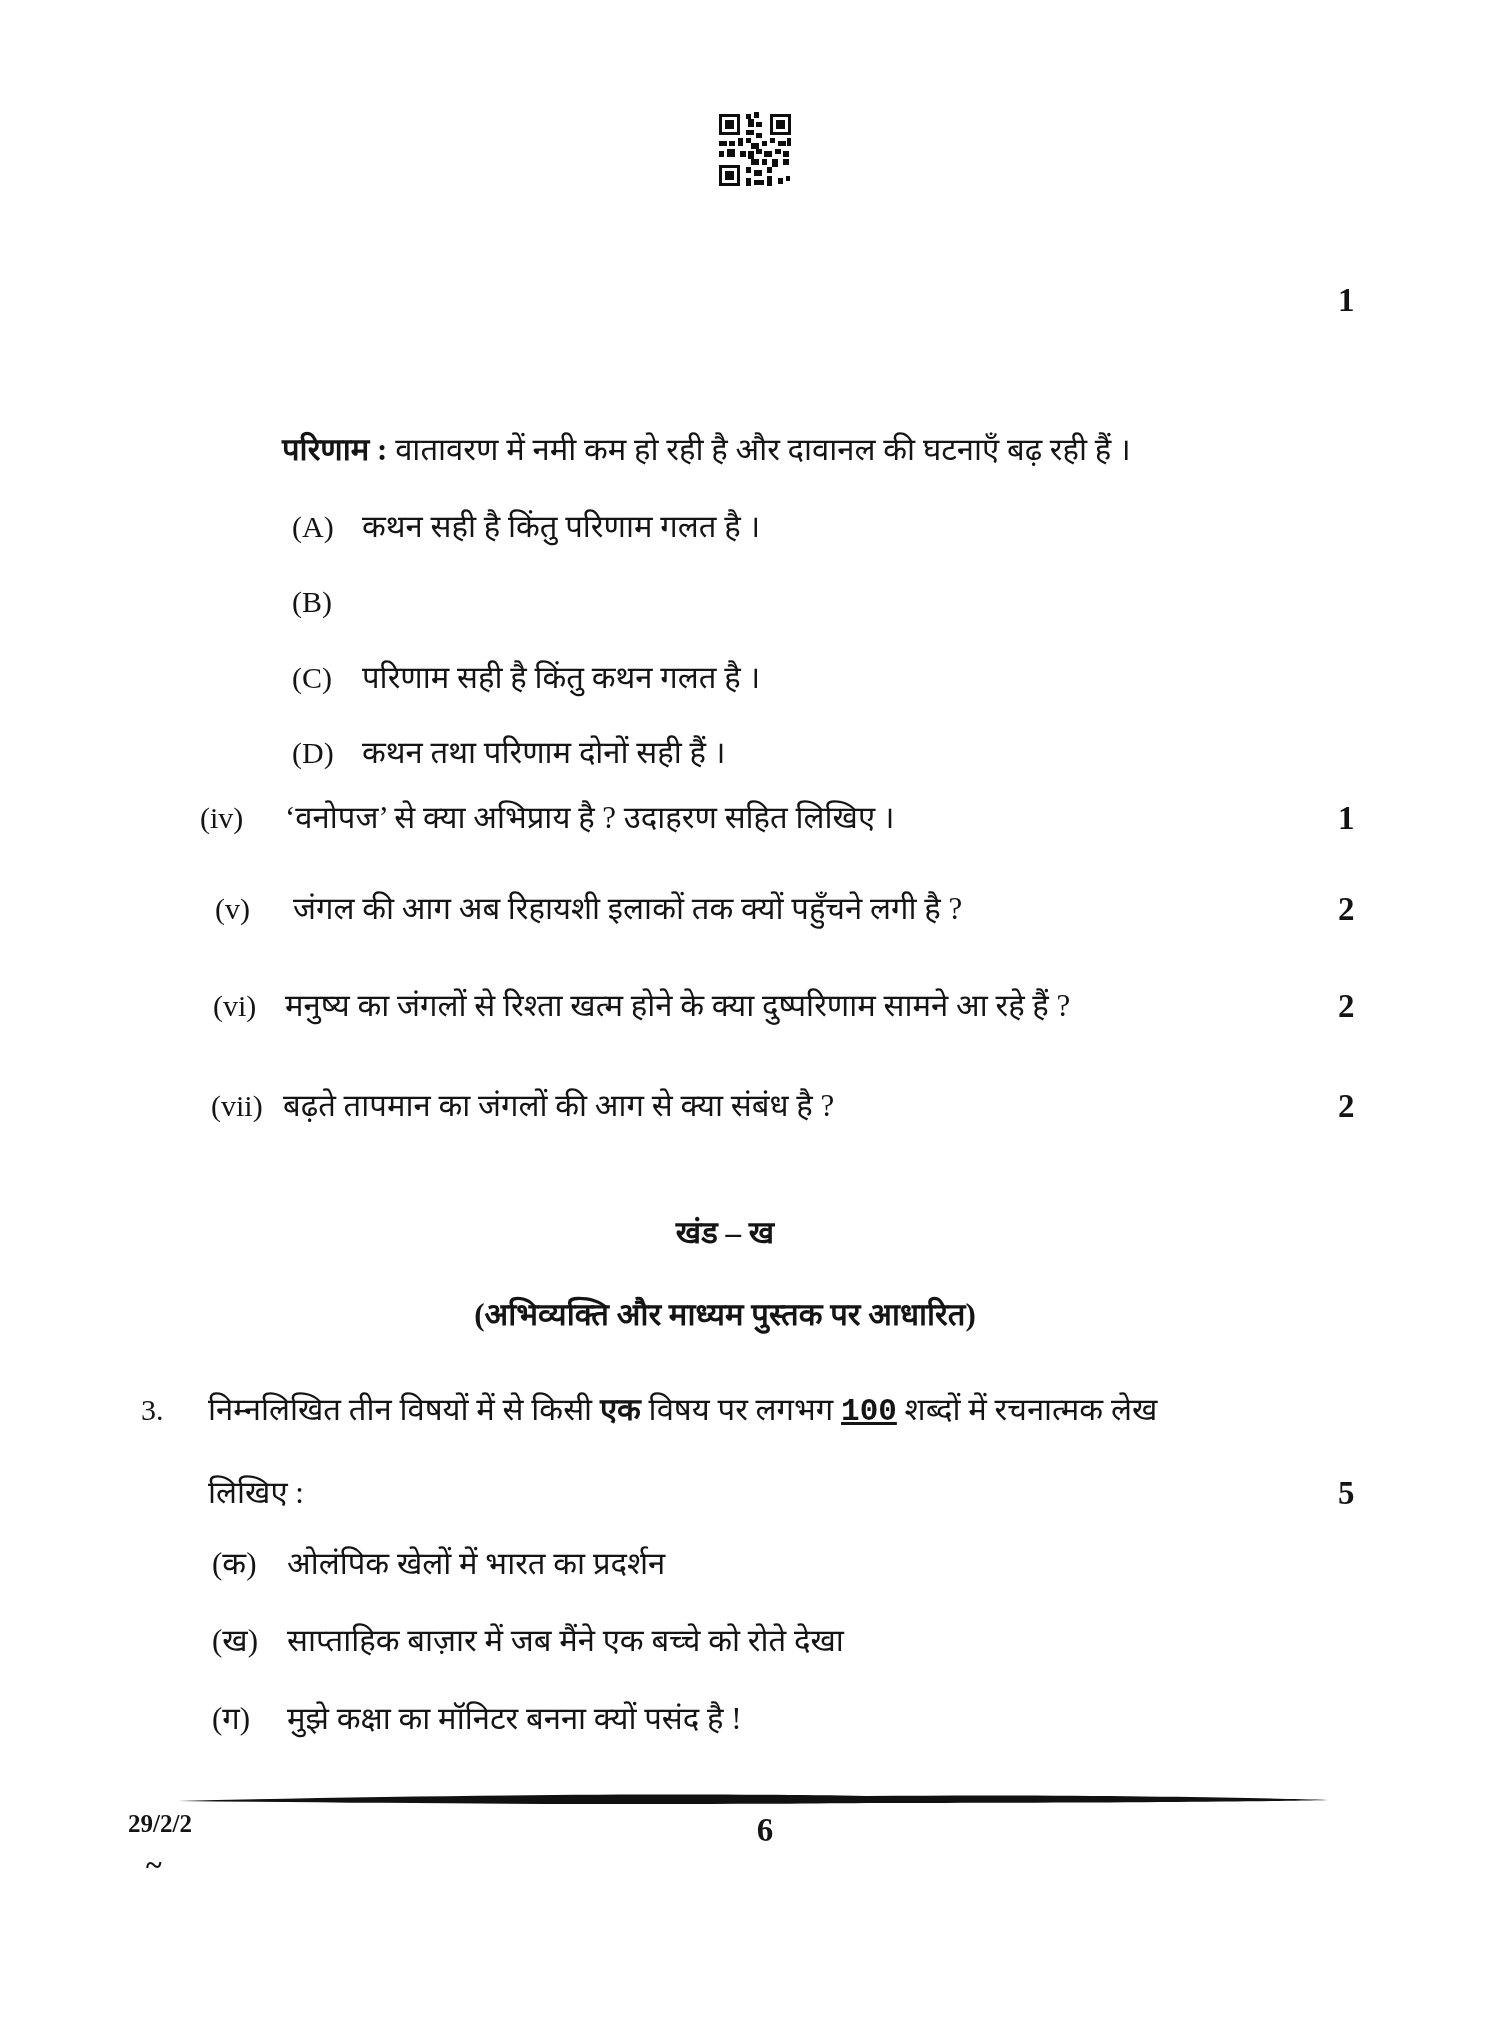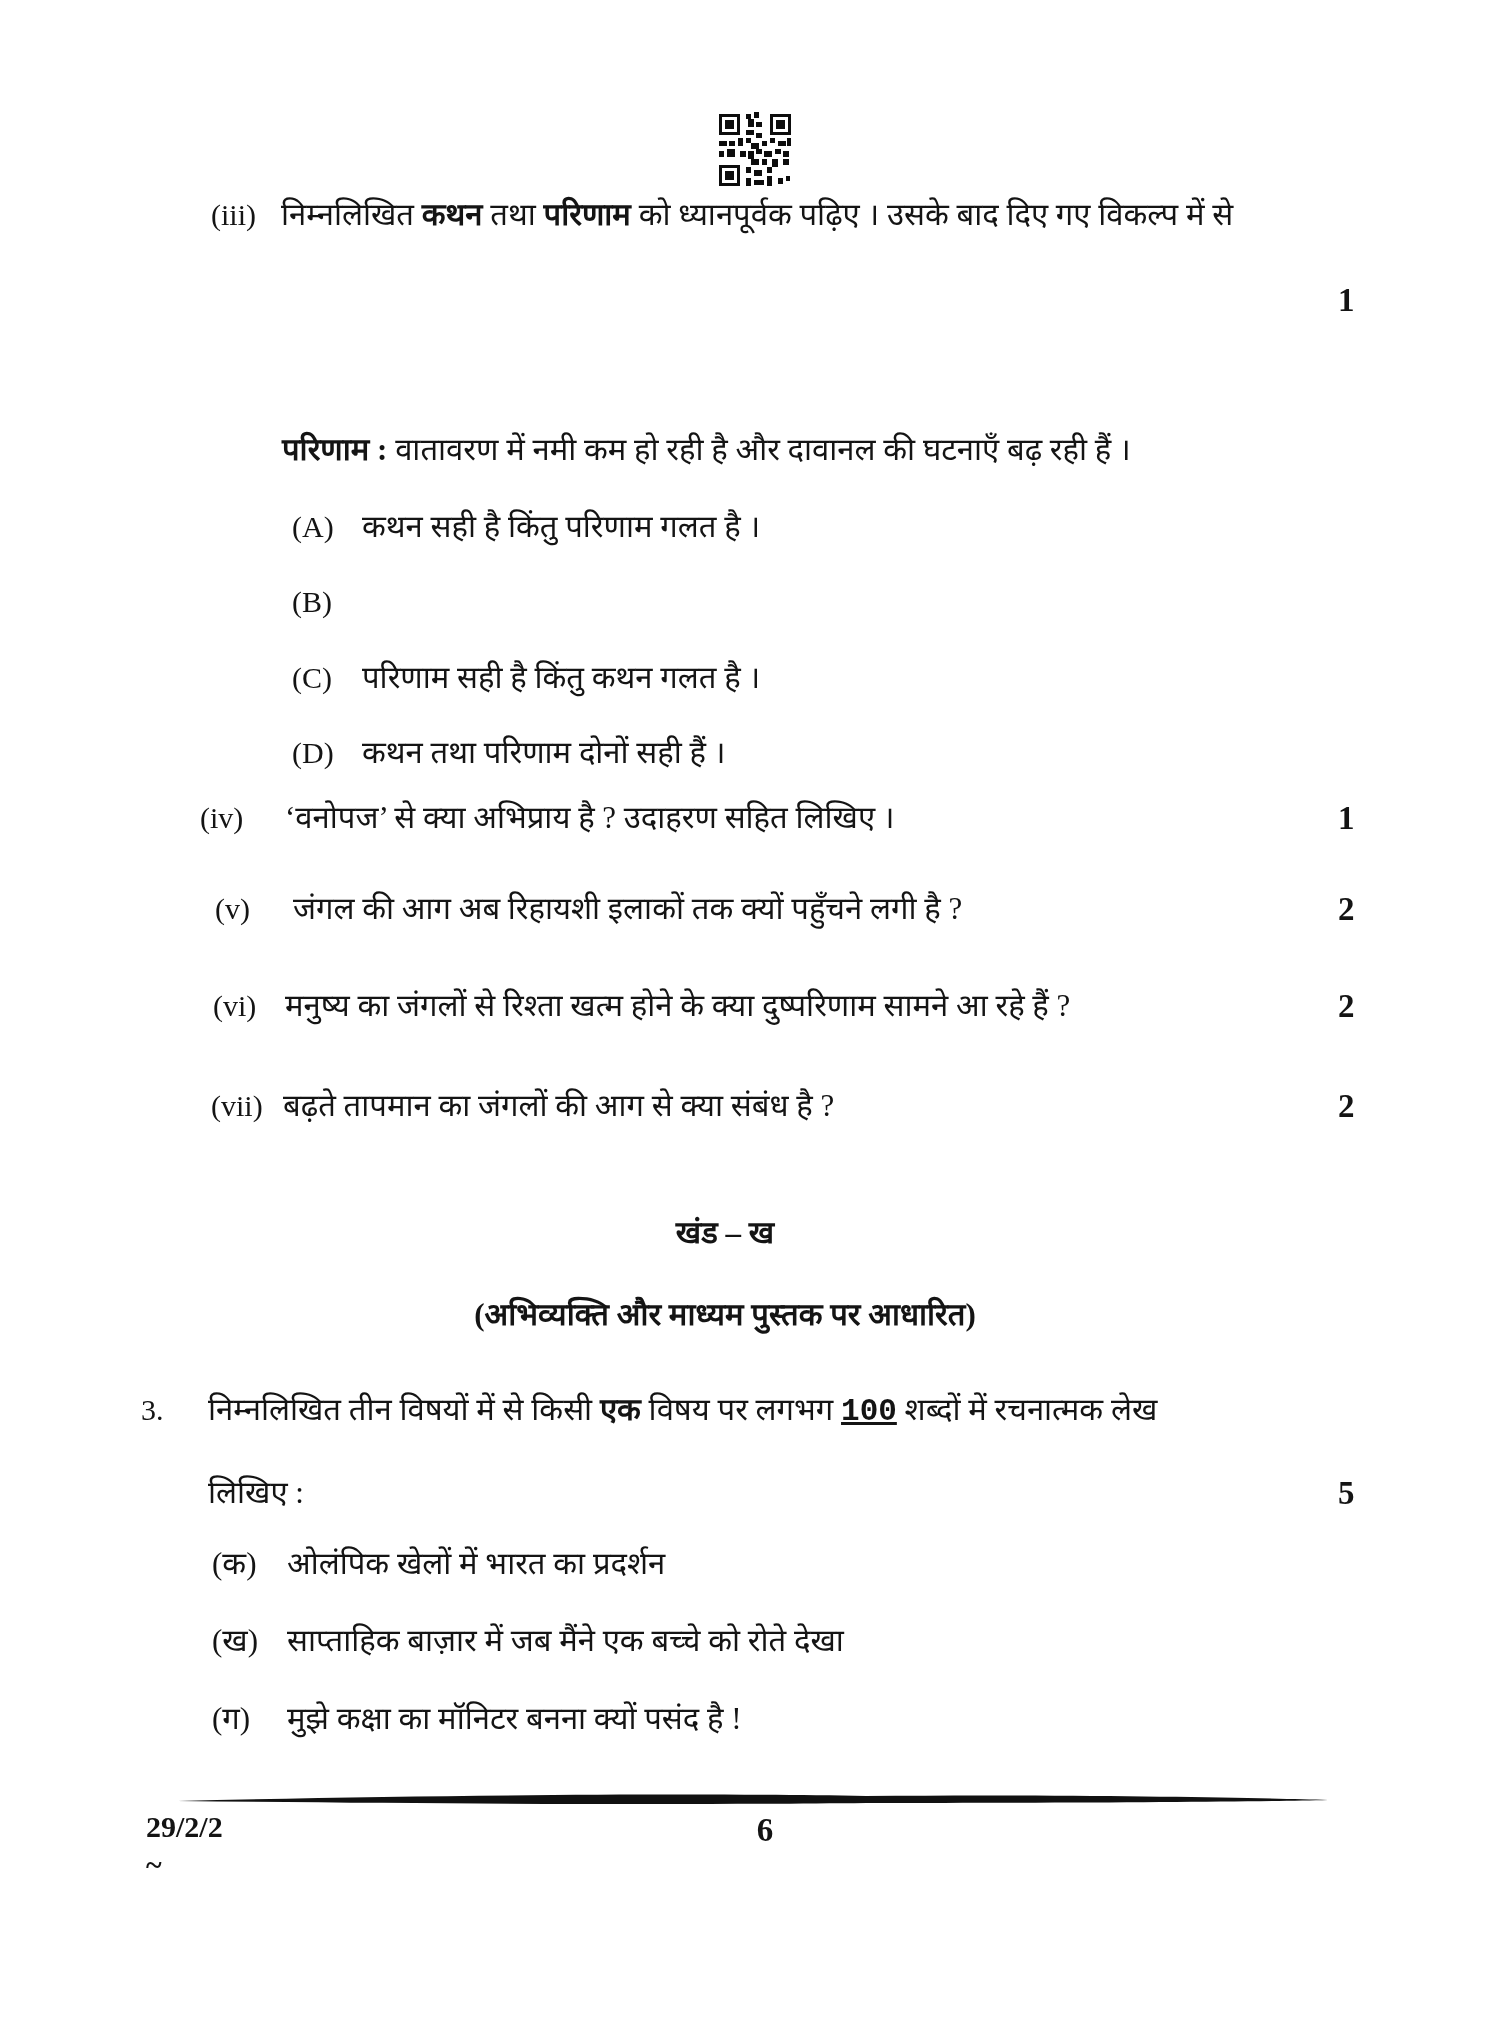--- a/index.html
+++ b/index.html
@@ -23,21 +23,21 @@
     position:absolute;left:1338px;top:0;
     font-size:33px;font-weight:600;line-height:1.2;
     font-family:"Liberation Serif", serif;
   }
   .center-line{
     position:absolute;left:150px;width:1150px;text-align:center;
     font-weight:bold;font-size:31px;white-space:nowrap;
   }
   .qr{position:absolute;left:716px;top:111px;width:78px;height:78px;}
   .footer-rule{position:absolute;left:176px;top:1792px;}
-  .paper-code{position:absolute;left:146px;top:1810px;font-size:30px;font-weight:bold;white-space:nowrap;}
+  .paper-code{position:absolute;left:128px;top:1810px;font-size:25px;font-weight:bold;white-space:nowrap;}
   .page-num{position:absolute;left:150px;width:1230px;top:1812px;text-align:center;font-size:33px;font-weight:600;}
   .tilde{position:absolute;left:146px;top:1848px;font-size:30px;font-weight:bold;}
 </style>
 </head>
 <body>
 
 <div class="page">
 
   <div class="qr">
     <svg width="78" height="78" viewBox="0 0 29 29" shape-rendering="crispEdges">
@@ -88,24 +88,20 @@
           <rect x="19" y="21" width="2" height="2"></rect>
         <rect x="11" y="25" width="2" height="3"></rect>
           <rect x="14" y="25.5" width="4" height="2"></rect>
           <rect x="19" y="24" width="2" height="4"></rect>
           <rect x="23" y="25" width="2" height="2"></rect>
           <rect x="26" y="24" width="1.5" height="2"></rect>
       </g>
     </svg>
   </div>
 
-  <div class="row" style="top:196px">
-    <span class="lbl lat" style="left:211px">(iii)</span>
-    <span class="txt dev" style="left:281px"><span>निम्नलिखित </span><span class="b">कथन</span><span> तथा </span><span class="b">परिणाम</span><span> को ध्यानपूर्वक पढ़िए । उसके बाद दिए गए विकल्प में से</span></span>
-  </div>
 
   <div class="row" style="top:281px">
     <span class="mark">1</span>
   </div>
 
 
   <div class="row" style="top:431px">
     <span class="txt dev" style="left:282px"><span class="b">परिणाम :</span>&nbsp;<span>वातावरण में नमी कम हो रही है और दावानल की घटनाएँ बढ़ रही हैं ।</span></span>
   </div>
 

